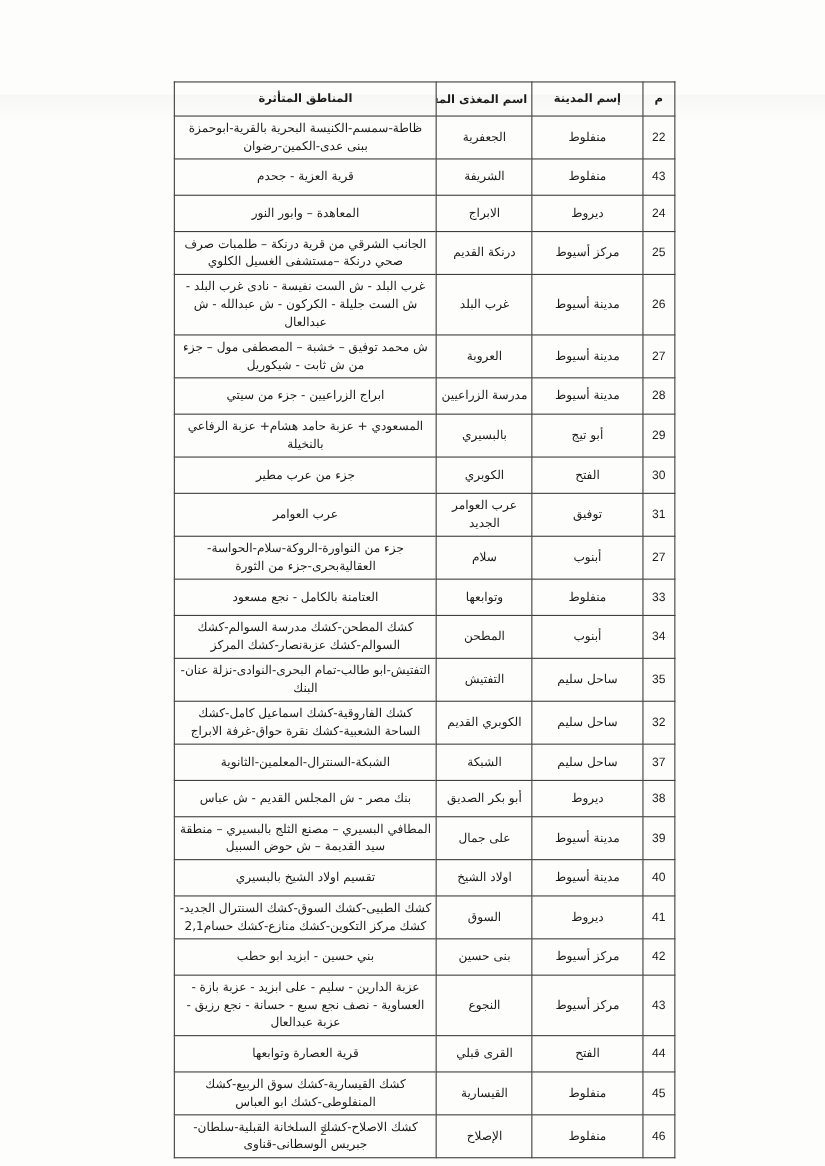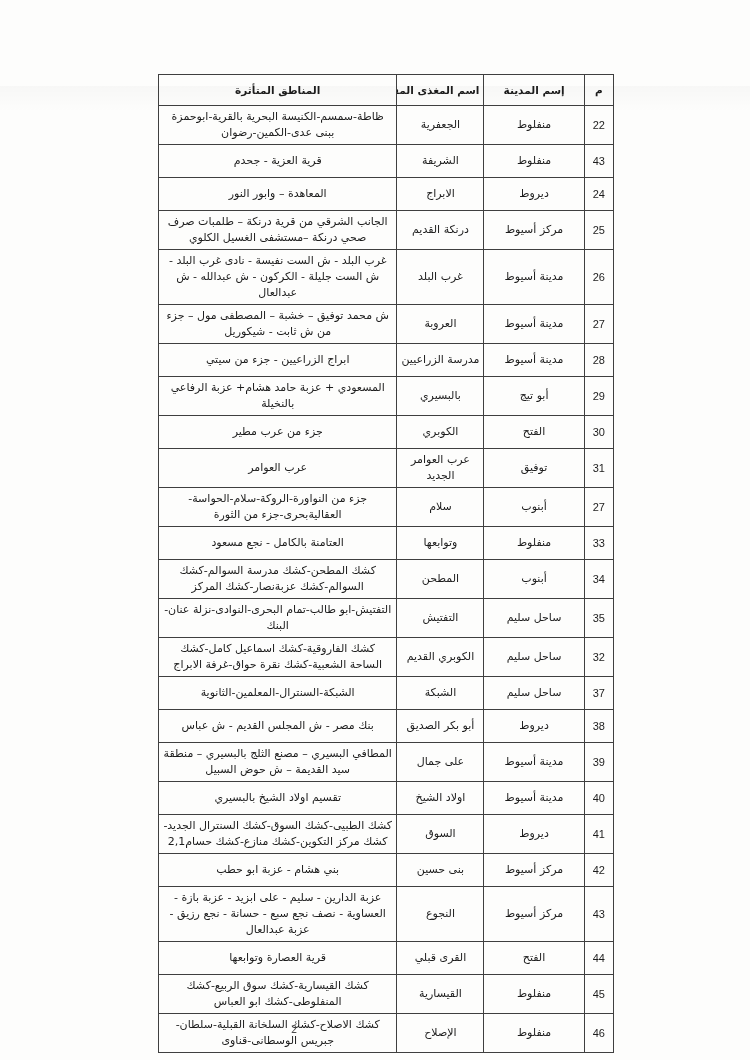--- a/index.html
+++ b/index.html
@@ -217,21 +217,21 @@
           <tr>
             <td class="c-num">41</td>
             <td class="c-city">ديروط</td>
             <td class="c-feeder">السوق</td>
             <td class="c-areas">كشك الطبيى-كشك السوق-كشك السنترال الجديد-كشك مركز التكوين-كشك منازع-كشك حسام2,1</td>
           </tr>
           <tr>
             <td class="c-num">42</td>
             <td class="c-city">مركز أسيوط</td>
             <td class="c-feeder">بنى حسين</td>
-            <td class="c-areas">بني هشام - عزبة ابو حطب</td>
+            <td class="c-areas">بني حسين - ابزيد ابو حطب</td>
           </tr>
           <tr>
             <td class="c-num">43</td>
             <td class="c-city">مركز أسيوط</td>
             <td class="c-feeder">النجوع</td>
             <td class="c-areas">عزبة الدارين - سليم - على ابزيد - عزبة بازة - العساوية - نصف نجع سبع - حسانة - نجع رزيق - عزبة عبدالعال</td>
           </tr>
           <tr>
             <td class="c-num">44</td>
             <td class="c-city">الفتح</td>

